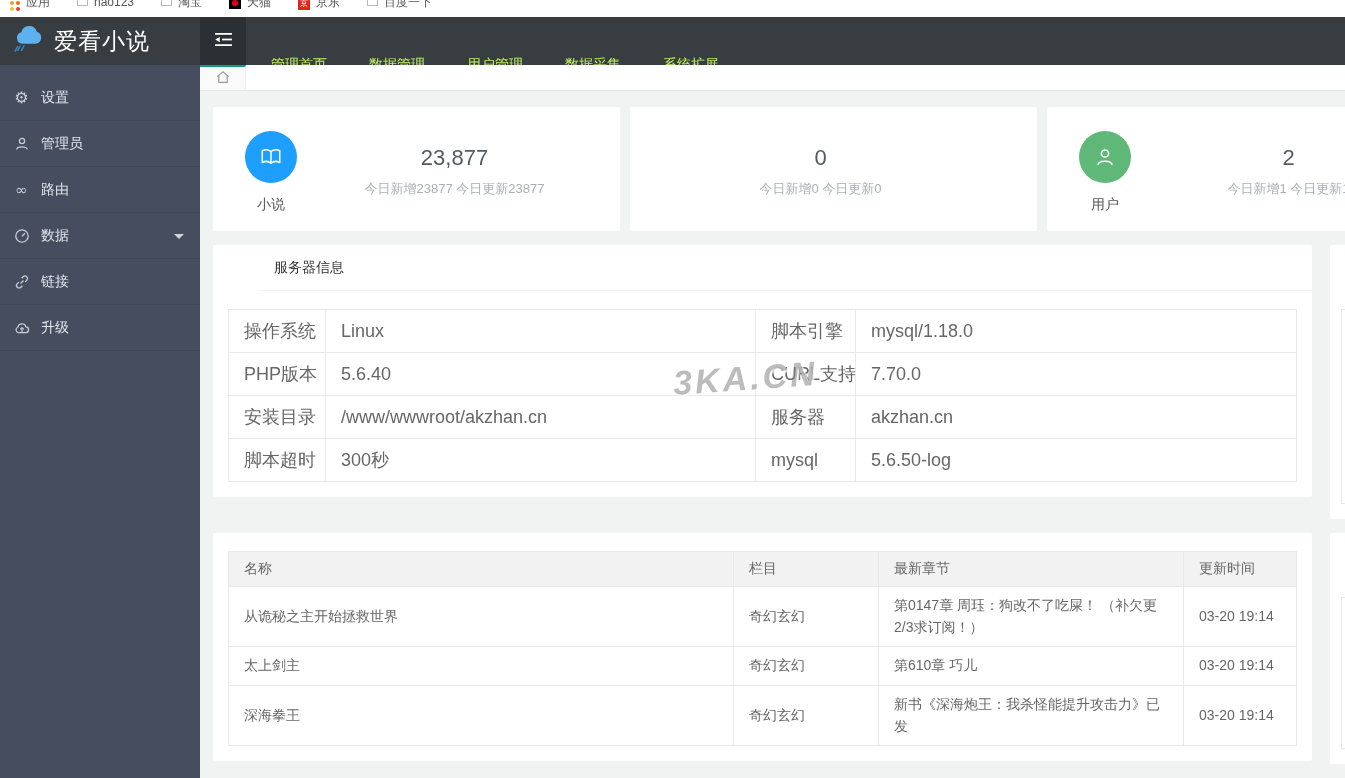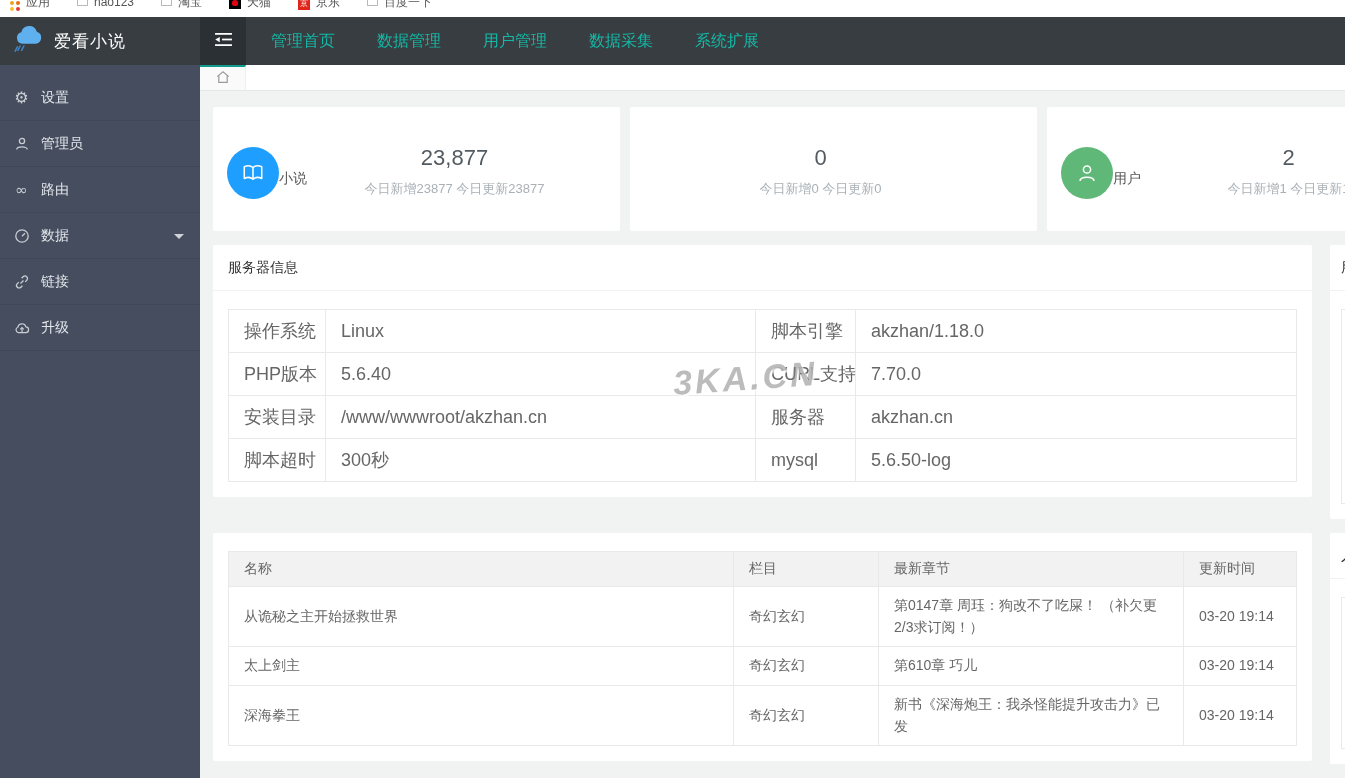--- a/index.html
+++ b/index.html
@@ -17,50 +17,50 @@
   .fav-apps i{width:4px;height:4px;border-radius:50%;background:#f0a11a;display:block;}
   .fav-apps i:nth-child(2){background:#e8710a;}
   .fav-apps i:nth-child(3){background:#fbc02d;}
   .fav-apps i:nth-child(4){background:#e53935;}
   .fav-tmall{width:12px;height:12px;background:#000;display:inline-flex;align-items:center;justify-content:center;}
   .fav-tmall::after{content:"";width:6px;height:6px;border-radius:50% 50% 2px 2px;background:#e60012;}
   .fav-jd{width:12px;height:12px;background:#e1251b;color:#fff;font-size:8px;line-height:12px;text-align:center;display:inline-block;}
   
   .header{height:48px;background:#373d41;display:flex;align-items:stretch;}
   .logo{width:200px;box-sizing:border-box;display:flex;align-items:center;gap:9px;padding-left:13px;}
-  .logo-text{color:#fff;font-size:17px;letter-spacing:1px;}
+  .logo-text{color:#fff;font-size:23px;letter-spacing:1px;}
   .collapse-btn{width:46px;display:flex;align-items:center;justify-content:center;background:#2a3034;cursor:pointer;}
   .header-nav{display:flex;margin-left:4px;}
-  .nav-item{line-height:48px;padding:0 21px;color:#14b8a6;font-size:16px;cursor:pointer;}
+  .nav-item{line-height:48px;padding:0 21px;color:#bef264;font-size:14px;cursor:pointer;margin-top:23px;}
   
   .layout{display:flex;height:713px;}
   .sidebar{width:200px;min-width:200px;background:#454d5e;box-sizing:border-box;padding-top:10px;}
   .side-item{height:45px;display:flex;align-items:center;padding:0 16px 0 12px;gap:10px;color:#e3e6eb;font-size:14px;border-bottom:1px solid rgba(0,0,0,.08);cursor:pointer;}
   .side-icon{width:19px;display:flex;justify-content:center;align-items:center;color:#c9cdd4;font-size:16px;font-style:normal;}
   .caret{margin-left:auto;width:0;height:0;border:5px solid transparent;border-top-color:#cfd3da;margin-top:6px;}
   
   .main{flex:1;display:flex;flex-direction:column;overflow:hidden;}
   .tabbar{height:42px;background:#fff;border-bottom:1px solid #e3e6e6;display:flex;box-sizing:border-box;}
   .home-tab{width:46px;background:#fafafa;border-right:1px solid #efefef;border-top:2px solid #0f9b8e;display:flex;align-items:center;justify-content:center;box-sizing:border-box;cursor:pointer;}
   .content{flex:1;box-sizing:border-box;padding:16px 0 0 13px;width:1460px;}
   
   .cards-row{display:flex;gap:10px;margin-bottom:14px;}
   .stat-card{width:407px;min-width:407px;height:124px;background:#fff;border-radius:2px;display:flex;box-sizing:border-box;}
-  .card-left{width:88px;min-width:88px;display:flex;flex-direction:row;align-items:center;padding-top:7px;box-sizing:border-box;margin-left:14px;}
+  .card-left{width:88px;min-width:88px;display:flex;flex-direction:column;align-items:center;padding-top:7px;box-sizing:border-box;margin-left:14px;justify-content:center;}
   .stat-circle{width:52px;height:52px;border-radius:50%;display:flex;align-items:center;justify-content:center;}
   .stat-label{margin-top:13px;font-size:14px;color:#555;}
   .card-right{flex:1;display:flex;flex-direction:column;align-items:center;justify-content:center;padding:4px 26px 0 0;}
   .stat-value{font-size:22px;color:#535b61;}
   .stat-sub{margin-top:9px;font-size:13px;color:#a9b0b6;white-space:nowrap;}
   
   .panels-row{display:flex;gap:18px;margin-bottom:14px;align-items:flex-start;}
   .panel{background:#fff;border-radius:2px;position:relative;}
   .panel-wide{width:1099px;min-width:1099px;}
   .panel-clip{width:230px;min-width:230px;}
-  .panel-title{padding:14px 15px 13px;font-size:14px;color:#333;border-bottom:1px solid #f2f2f2;white-space:nowrap;overflow:hidden;}
+  .panel-title{padding:14px 15px 13px;font-size:14px;color:#333;border-bottom:1px solid #f2f2f2;white-space:nowrap;overflow:hidden;margin-left:46px;}
   .panel-clip .panel-title{padding-left:11px;}
   .panel-body{padding:18px 15px 15px;}
   .panel-clip .panel-body{padding:18px 11px 15px;}
   table.info{width:100%;border-collapse:collapse;font-size:18px;color:#666;table-layout:fixed;}
   table.info td{border:1px solid #e9e9e9;padding:9px 15px;height:20px;vertical-align:middle;overflow:hidden;white-space:nowrap;}
   table.list{width:100%;border-collapse:collapse;font-size:14px;color:#666;table-layout:fixed;}
   table.list th{background:#f2f2f2;font-weight:normal;text-align:left;padding:8px 15px;border:1px solid #e9e9e9;color:#666;}
   table.list td{border:1px solid #e9e9e9;padding:8px 15px;line-height:1.55;vertical-align:middle;}
   .watermark{position:absolute;left:460px;top:114px;font-size:34px;font-weight:bold;font-style:italic;
     color:rgba(122,122,122,.5);letter-spacing:3px;transform:rotate(-4deg);
@@ -274,21 +274,21 @@
                   <col style="width:97px">
                   <col style="width:430px">
                   <col style="width:100px">
                   <col>
                 </colgroup>
               <tbody id="server-tbody">
   <tr>
     <td>操作系统</td>
     <td>Linux</td>
     <td>脚本引擎</td>
-    <td>akzhan/1.18.0</td>
+    <td>mysql/1.18.0</td>
   </tr>
 
   <tr>
     <td>PHP版本</td>
     <td>5.6.40</td>
     <td>CURL支持</td>
     <td>7.70.0</td>
   </tr>
 
   <tr>

